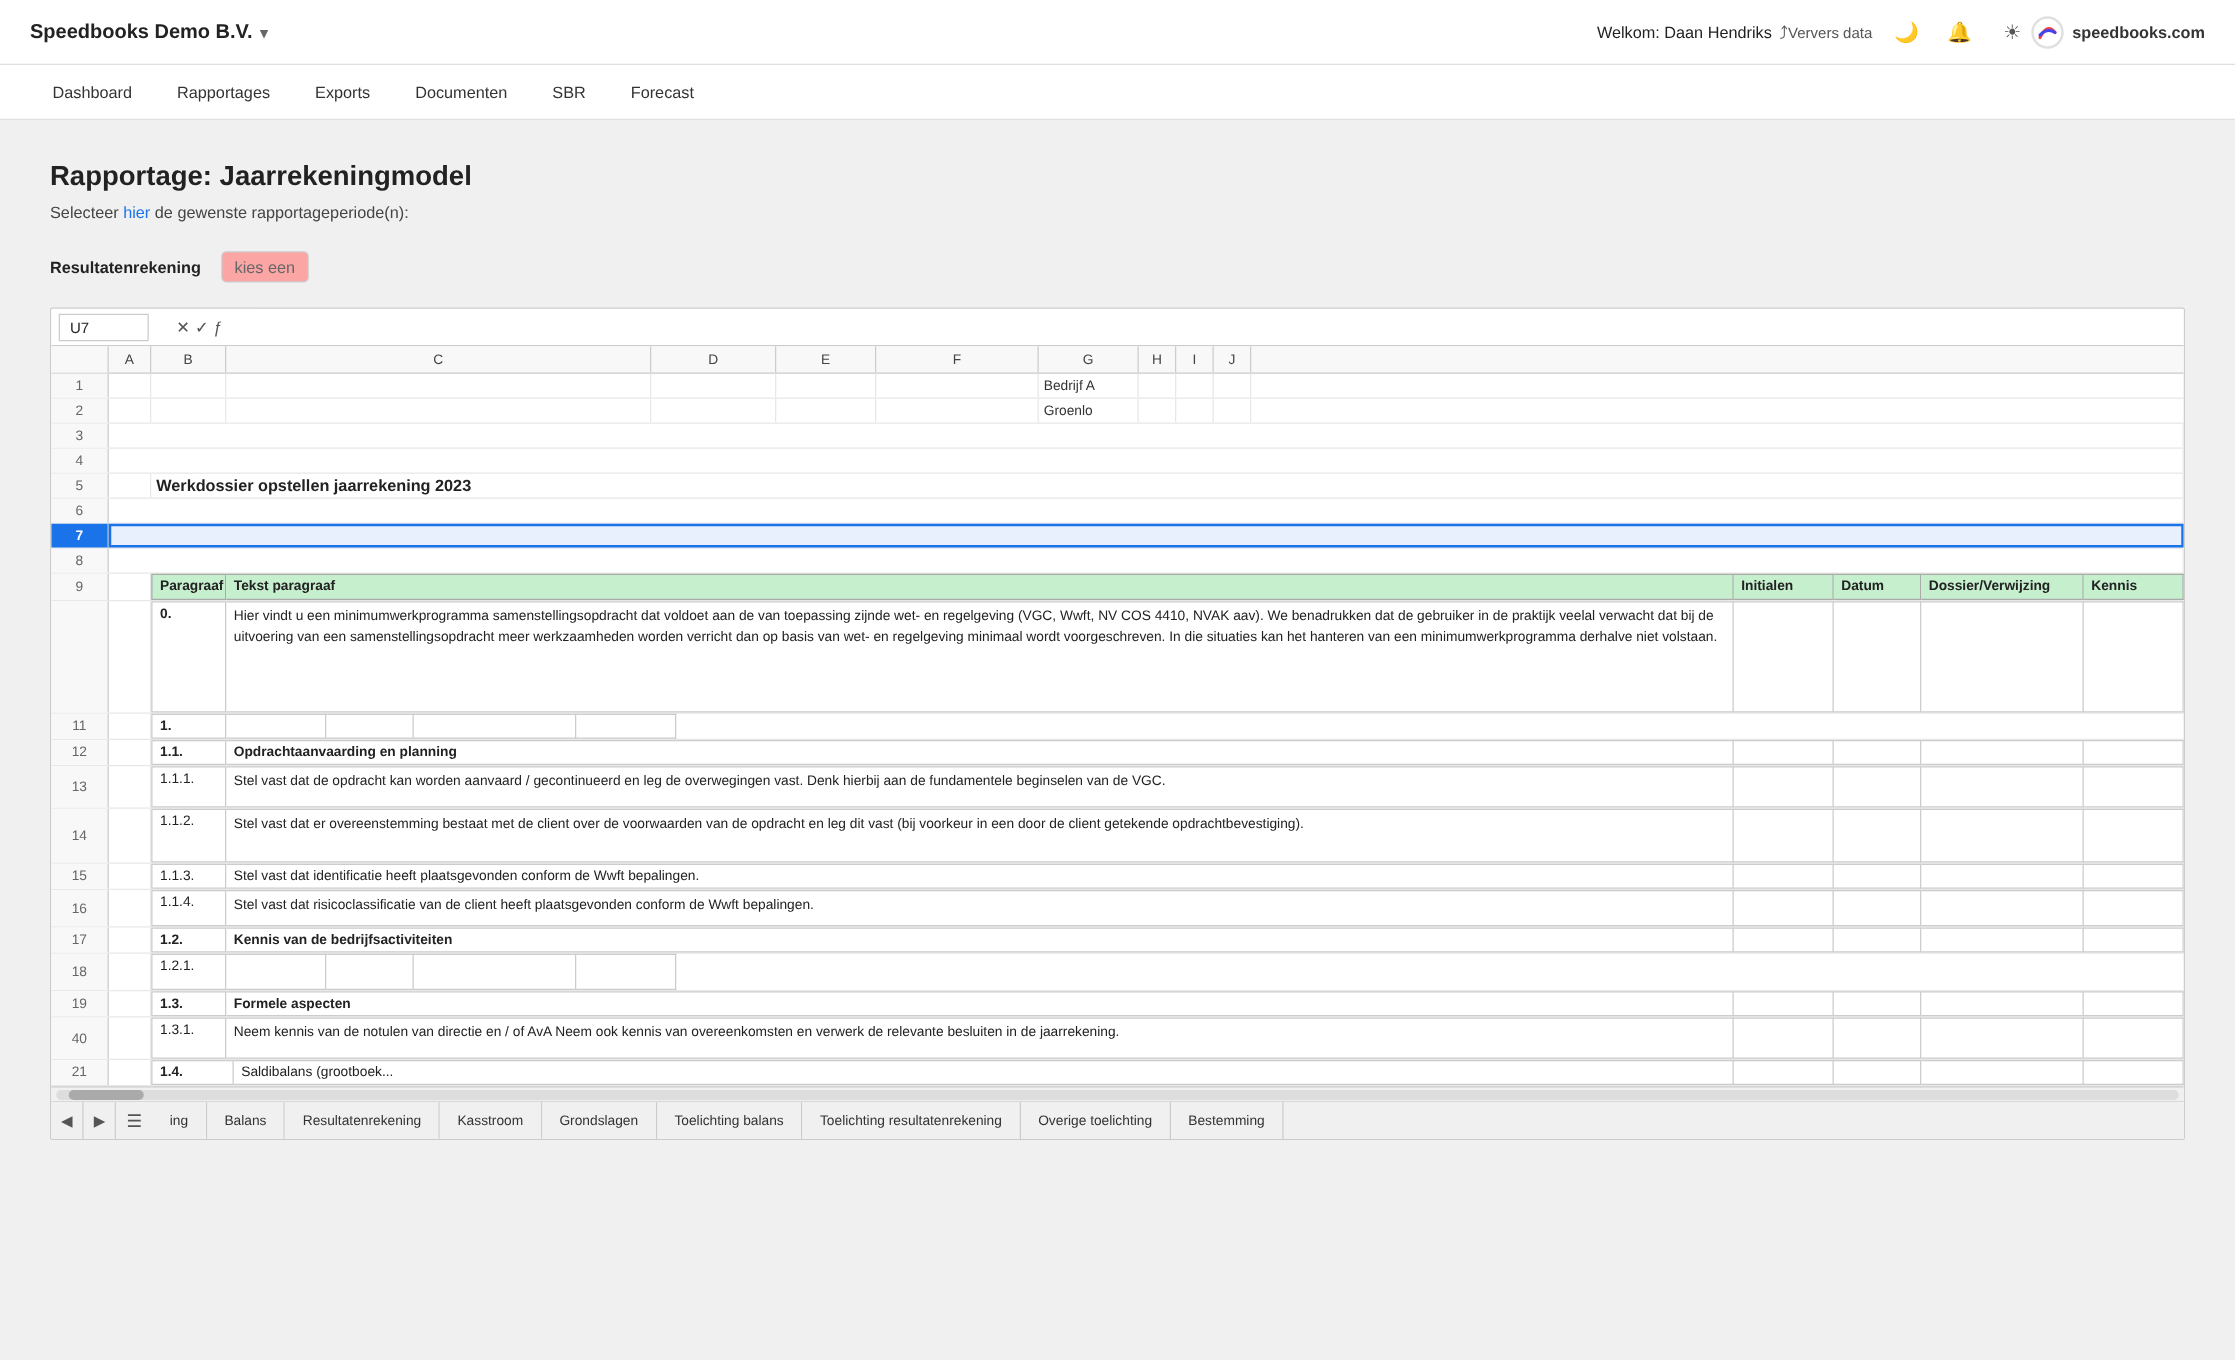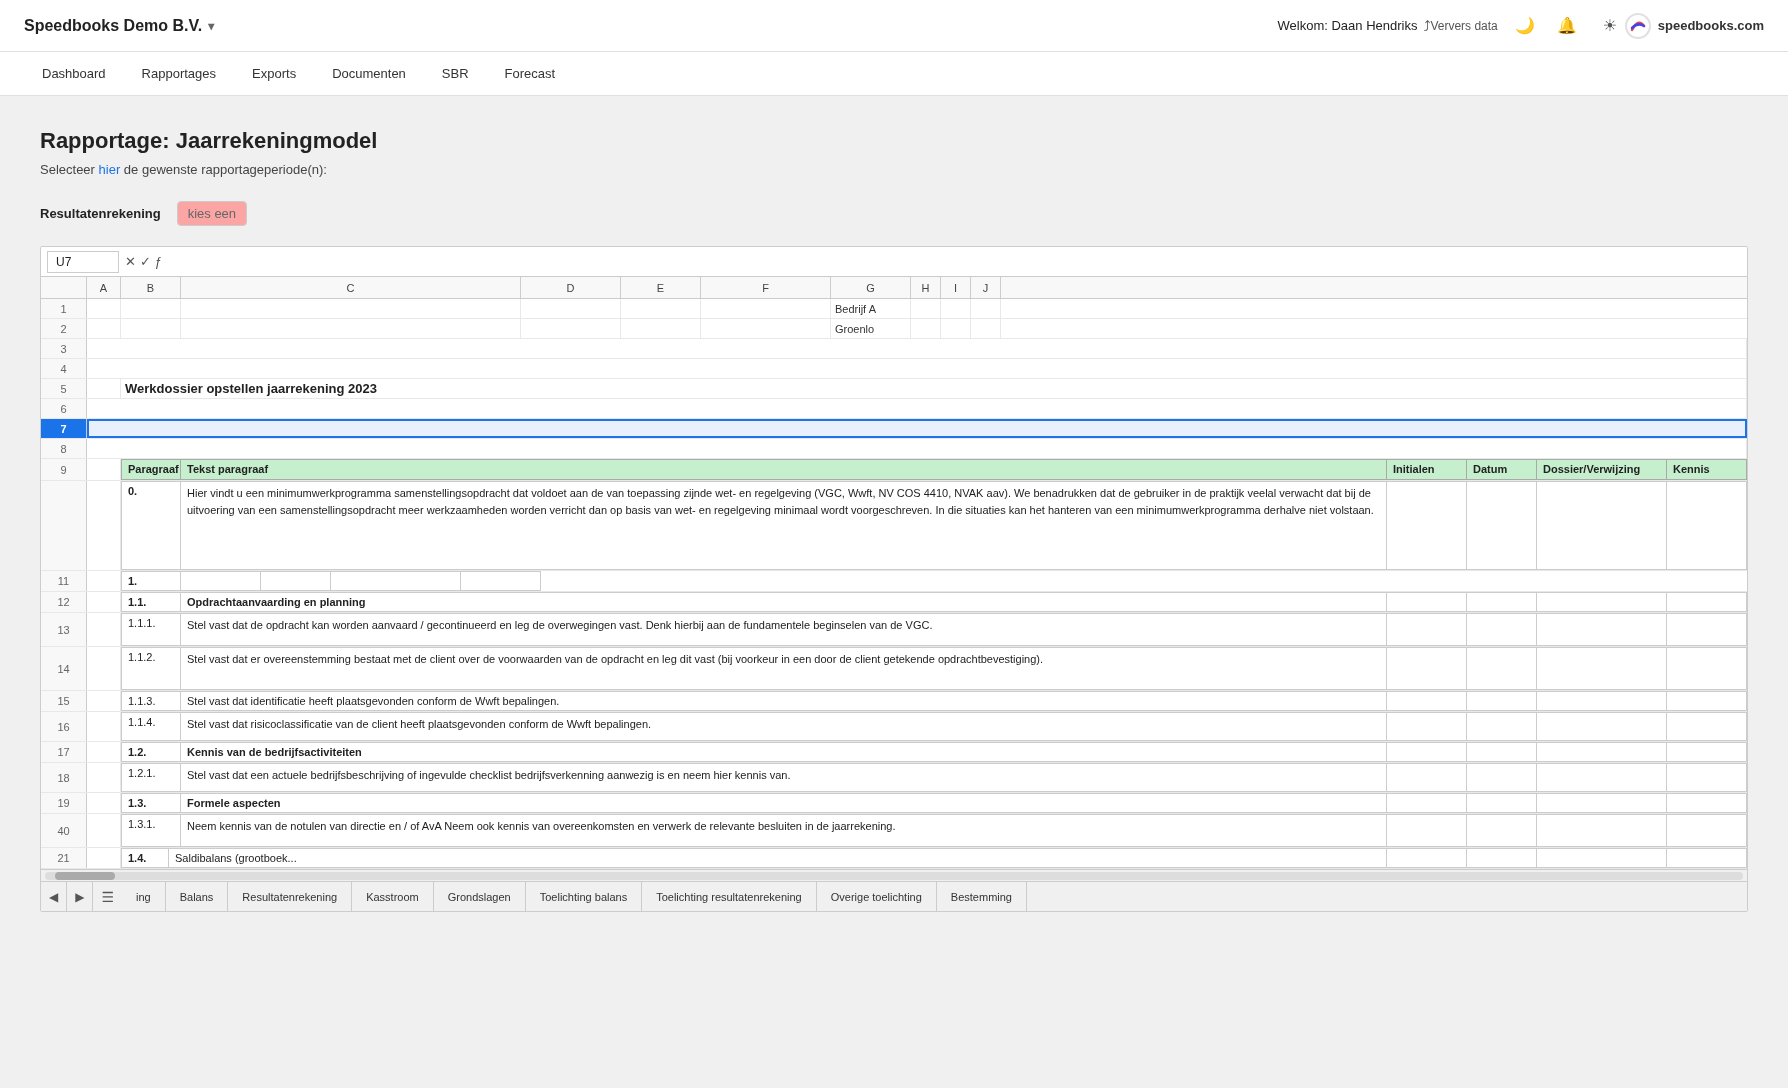--- a/index.html
+++ b/index.html
@@ -128,21 +128,21 @@
     }
 
     
     .formula-bar {
       display: flex;
       align-items: center;
       height: 30px;
       border-bottom: 1px solid #ccc;
       background: #fff;
       padding: 0 6px;
-      gap: 0;
+      gap: 16px;
     }
     .cell-ref-box {
       border: 1px solid #ccc;
       padding: 2px 8px;
       font-size: 12px;
       width: 72px;
       height: 22px;
       display: flex;
       align-items: center;
     }
@@ -562,21 +562,20 @@
           <div style="border:1px solid #ccc;border-left:none;width:130px;"></div>
           <div style="border:1px solid #ccc;border-left:none;width:80px;"></div>
         </div>
       </div>
 
       <div class="grid-row" style="min-height:30px;align-items:stretch;">
         <div class="row-num">18</div>
         <div class="cell" style="width:34px;"></div>
         <div style="flex:1;display:flex;align-items:stretch;">
           <div style="border:1px solid #ccc;padding:3px 6px;width:60px;font-size:11px;">1.2.1.</div>
-          <div style="border:1px solid #ccc;border-left:none;padding:3px 6px;flex:1;font-size:11px;white-space:normal;line-height:1.5;">Stel vast dat een actuele bedrijfsbeschrijving of ingevulde checklist bedrijfsverkenning aanwezig is en neem hier kennis van.</div>
           <div style="border:1px solid #ccc;border-left:none;width:80px;"></div>
           <div style="border:1px solid #ccc;border-left:none;width:70px;"></div>
           <div style="border:1px solid #ccc;border-left:none;width:130px;"></div>
           <div style="border:1px solid #ccc;border-left:none;width:80px;"></div>
         </div>
       </div>
 
       <div class="grid-row">
         <div class="row-num">19</div>
         <div class="cell" style="width:34px;"></div>
@@ -600,21 +599,21 @@
           <div style="border:1px solid #ccc;border-left:none;width:70px;"></div>
           <div style="border:1px solid #ccc;border-left:none;width:130px;"></div>
           <div style="border:1px solid #ccc;border-left:none;width:80px;"></div>
         </div>
       </div>
 
       <div class="grid-row">
         <div class="row-num">21</div>
         <div class="cell" style="width:34px;"></div>
         <div style="flex:1;display:flex;">
-          <div style="border:1px solid #ccc;padding:3px 6px;width:48px;font-size:11px;font-weight:600;">1.4.</div>
+          <div style="border:1px solid #ccc;padding:3px 6px;width:66px;font-size:11px;font-weight:600;">1.4.</div>
           <div style="border:1px solid #ccc;border-left:none;padding:3px 6px;flex:1;font-size:11px;">Saldibalans (grootboek...</div>
           <div style="border:1px solid #ccc;border-left:none;width:80px;"></div>
           <div style="border:1px solid #ccc;border-left:none;width:70px;"></div>
           <div style="border:1px solid #ccc;border-left:none;width:130px;"></div>
           <div style="border:1px solid #ccc;border-left:none;width:80px;"></div>
         </div>
       </div>
 
     </div>
 

